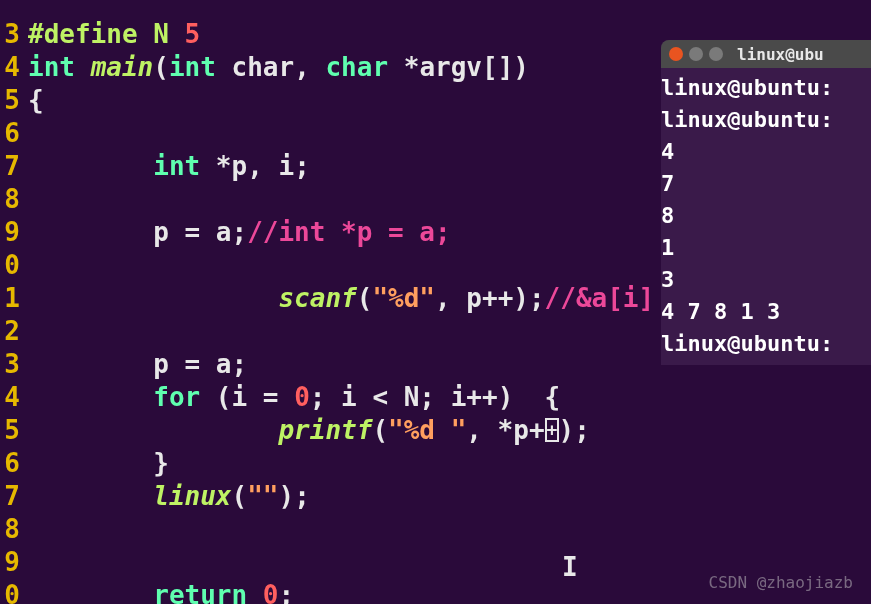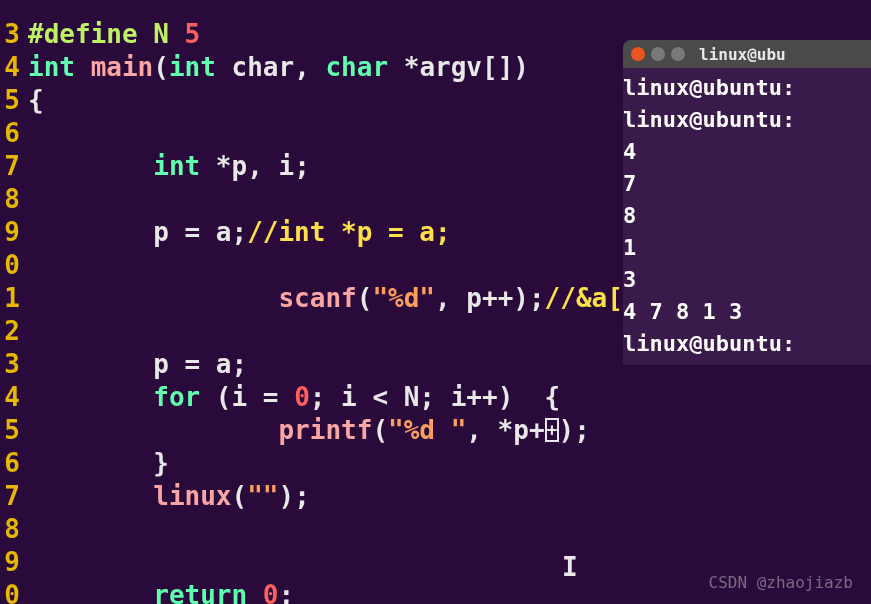--- a/index.html
+++ b/index.html
@@ -36,33 +36,33 @@
       text-align: right;
       color: #e6b800;
       padding-right: 8px;
       flex-shrink: 0;
     }
     .code {
       white-space: pre;
       color: #e8e8e8;
     }
     .kw { color: #5fffaf; text-align: right; }
-    .func { color: #fca5a5; }
+    .func { color: #bef264; font-style: italic; }
     .num { color: #ff5f5f; }
     .str { color: #ff9f5f; }
     .op { color: #e8e8e8; }
     .pre { color: #bef264; }
-    .cm { color: #fde047; }
+    .cm { color: #ec4899; }
     .id { color: #e8e8e8; }
 
     .terminal {
       position: absolute;
       top: 40px;
       right: 0;
-      width: 248px;
+      width: 210px;
       height: 325px;
       background: #3a1a4a;
       border-radius: 8px 0 0 0;
       overflow: hidden;
     }
     .titlebar {
       height: 28px;
       background: #4a4a4a;
       display: flex;
       align-items: center;

